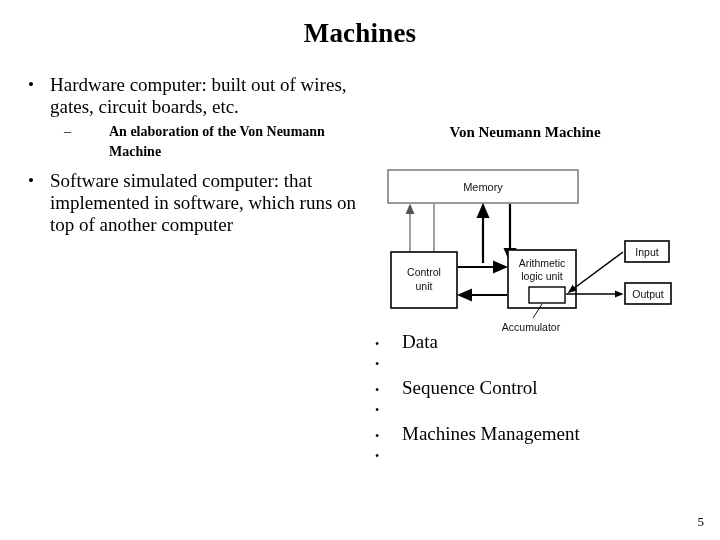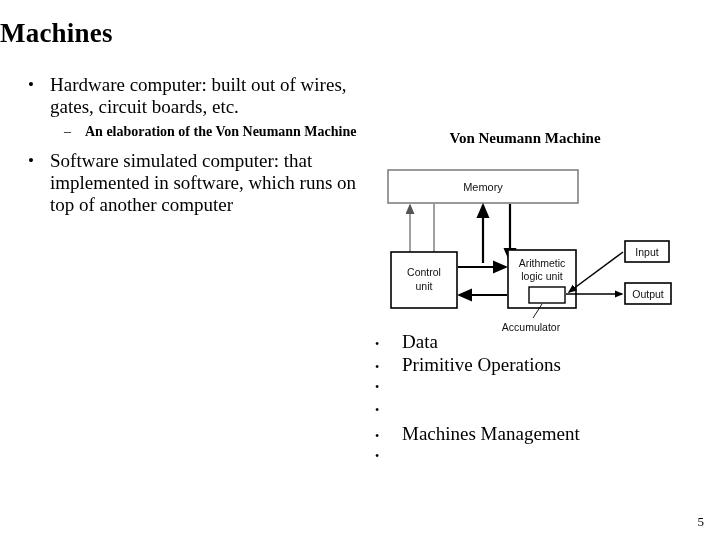--- a/index.html
+++ b/index.html
@@ -15,20 +15,21 @@
     font-family: "Liberation Serif", "DejaVu Serif", serif;
     color: #000000;
   }
 
   
   #slide-title {
     position: absolute;
     top: 18px;
     left: 0;
     width: 720px;
+    text-align: center;
     font-size: 27px;
     font-weight: bold;
     letter-spacing: 0.2px;
     font-family: "Liberation Serif", "DejaVu Serif", serif;
   }
 
   
   #left-content {
     position: absolute;
     left: 28px;
@@ -63,27 +64,28 @@
   .sub-marker {
     width: 21px;
     flex: 0 0 21px;
     font-size: 14px;
     line-height: 20px;
   }
   .sub-text {
     font-size: 14px;
     line-height: 20px;
     font-weight: bold;
+    margin-left: 24px;
   }
 
   
   #diagram-caption {
     position: absolute;
     left: 400px;
-    top: 130px;
+    top: 124px;
     width: 250px;
     text-align: center;
     font-size: 15px;
     font-weight: bold;
   }
   #vn-diagram {
     position: absolute;
     left: 370px;
     top: 163px;
     width: 320px;
@@ -201,24 +203,24 @@
   </svg>
 </div>
 
 <div id="right-list">
   <div class="rl-row">
     <span class="rl-marker">•</span>
     <span class="rl-text">Data</span>
   </div>
   <div class="rl-row">
     <span class="rl-marker">•</span>
-    <span class="rl-text">Primitive Operations</span>
-  </div>
-  <div class="rl-row">
-    <span class="rl-marker">•</span>
+  </div>
+  <div class="rl-row">
+    <span class="rl-marker">•</span>
+    <span class="rl-text">Sequence Control</span>
   </div>
   <div class="rl-row">
     <span class="rl-marker">•</span>
   </div>
   <div class="rl-row">
     <span class="rl-marker">•</span>
     <span class="rl-text">Machines Management</span>
   </div>
   <div class="rl-row">
     <span class="rl-marker">•</span>

